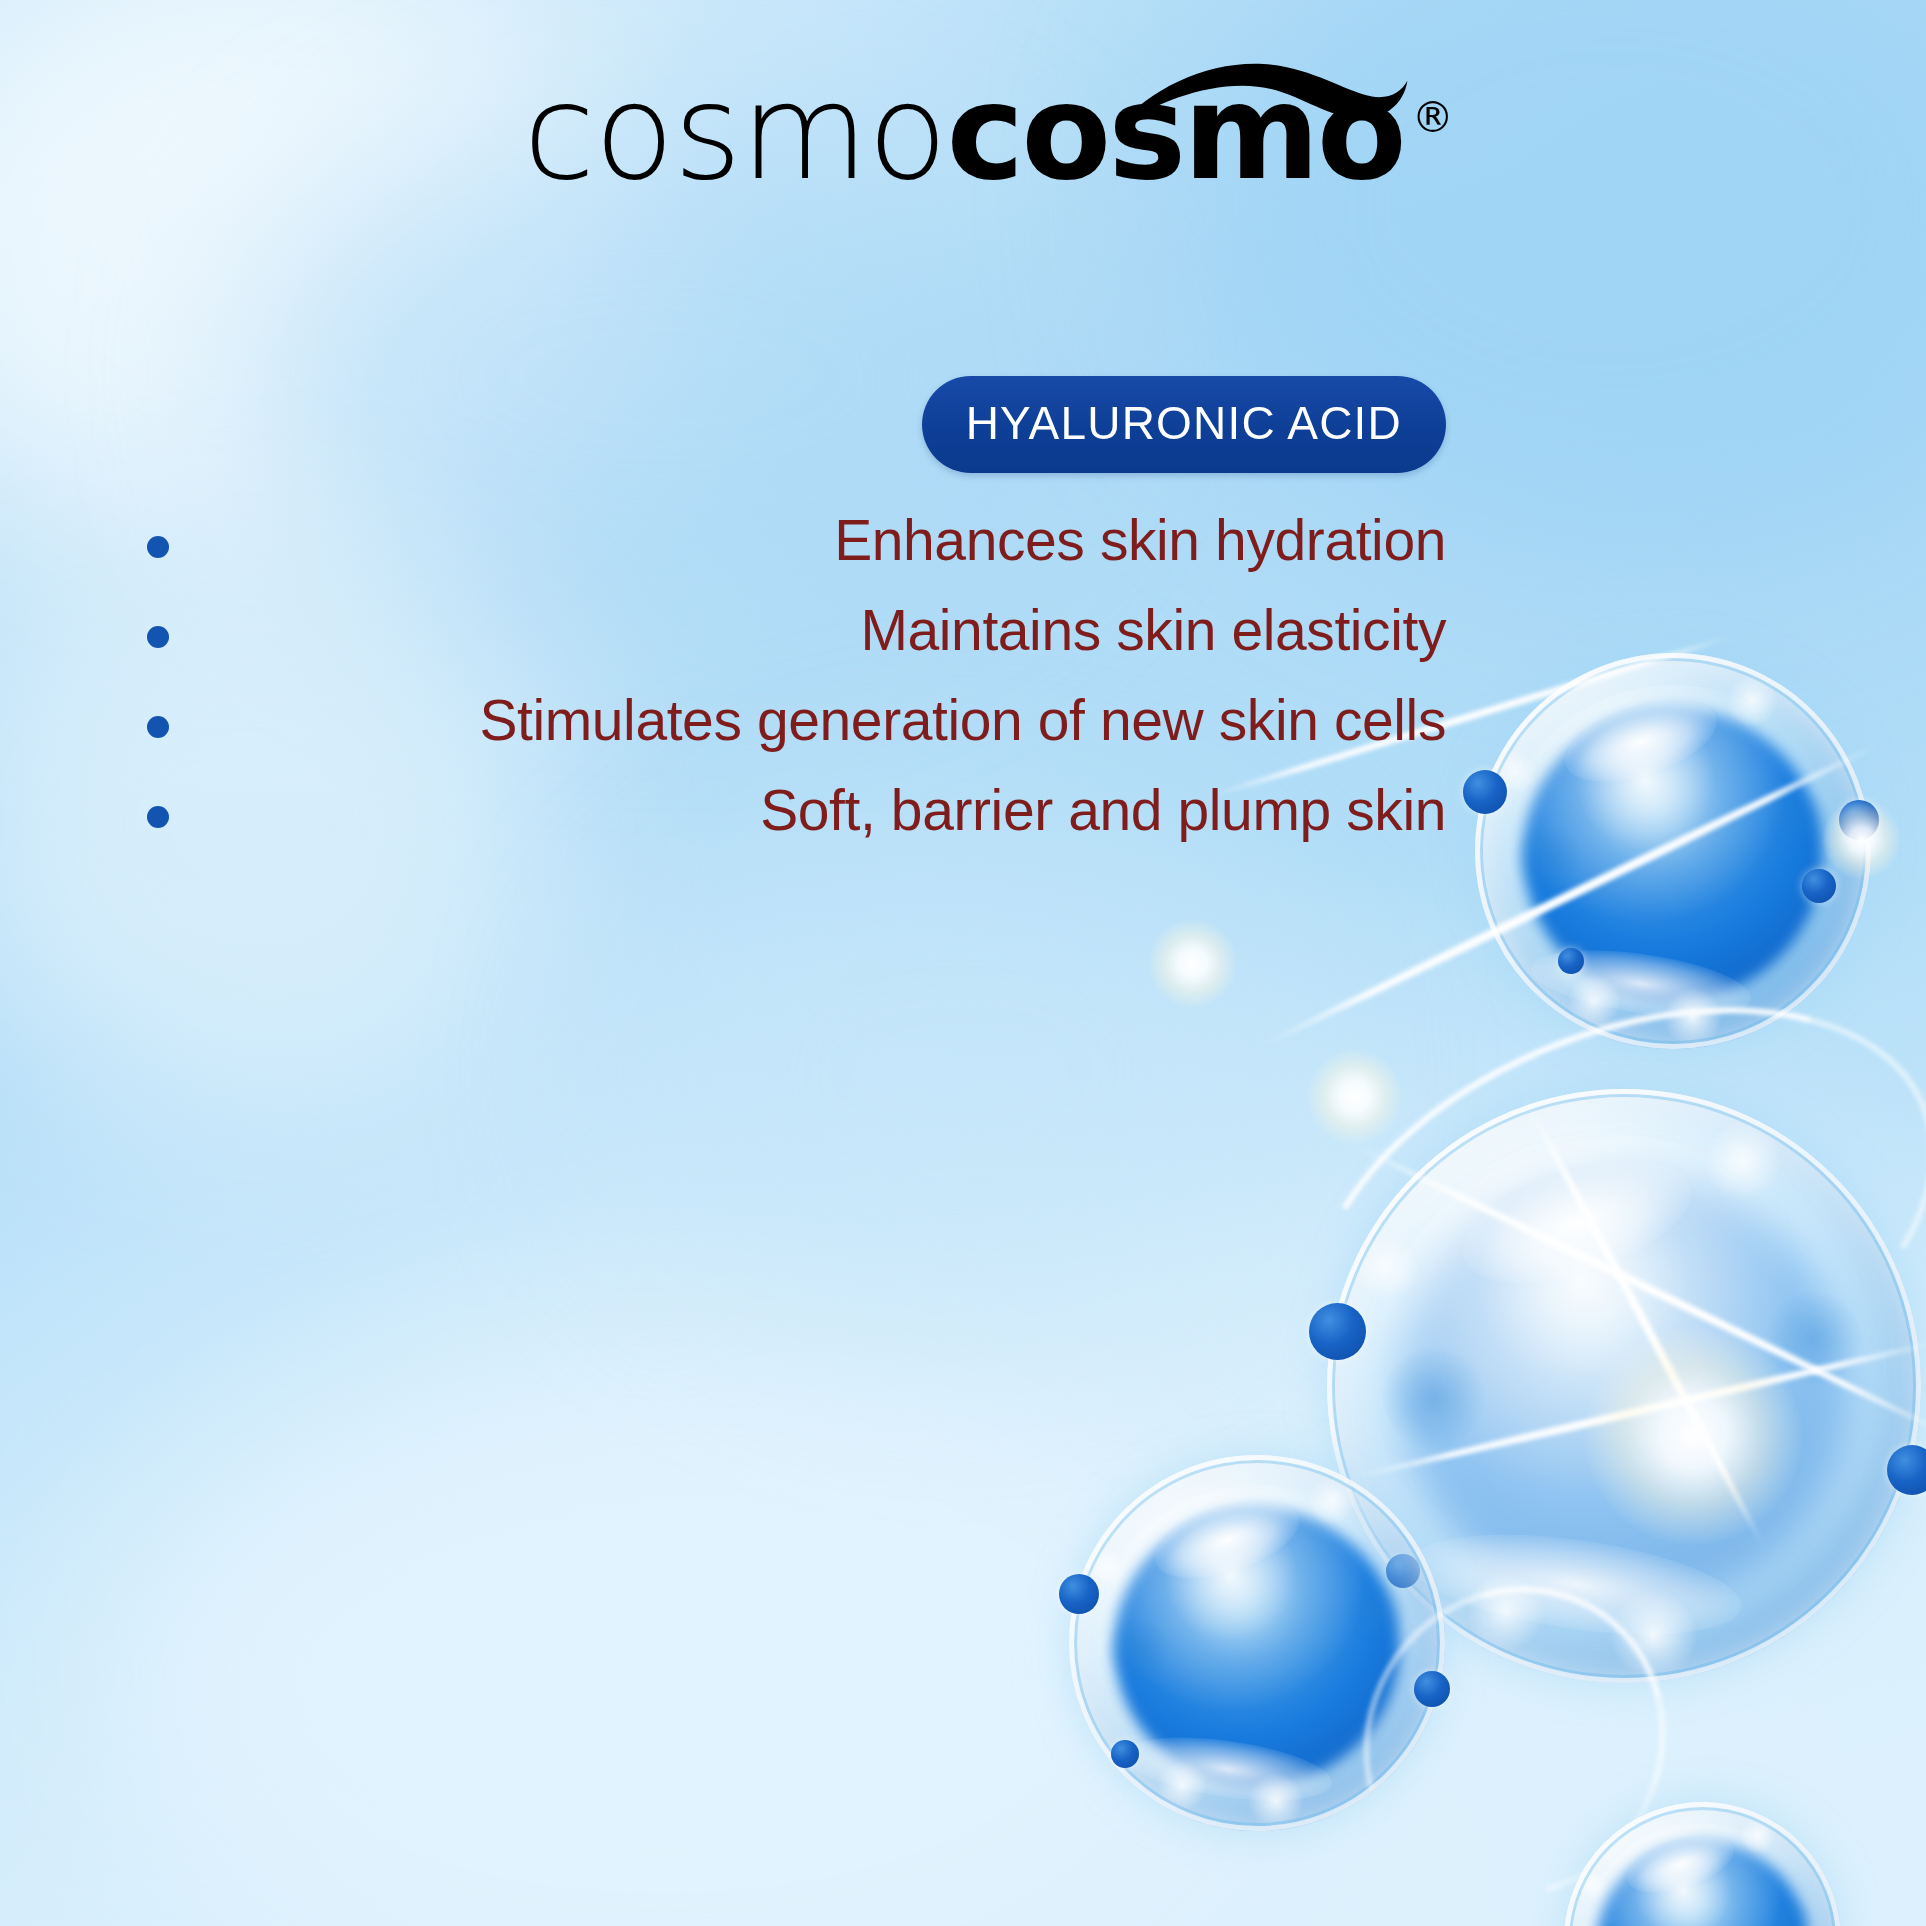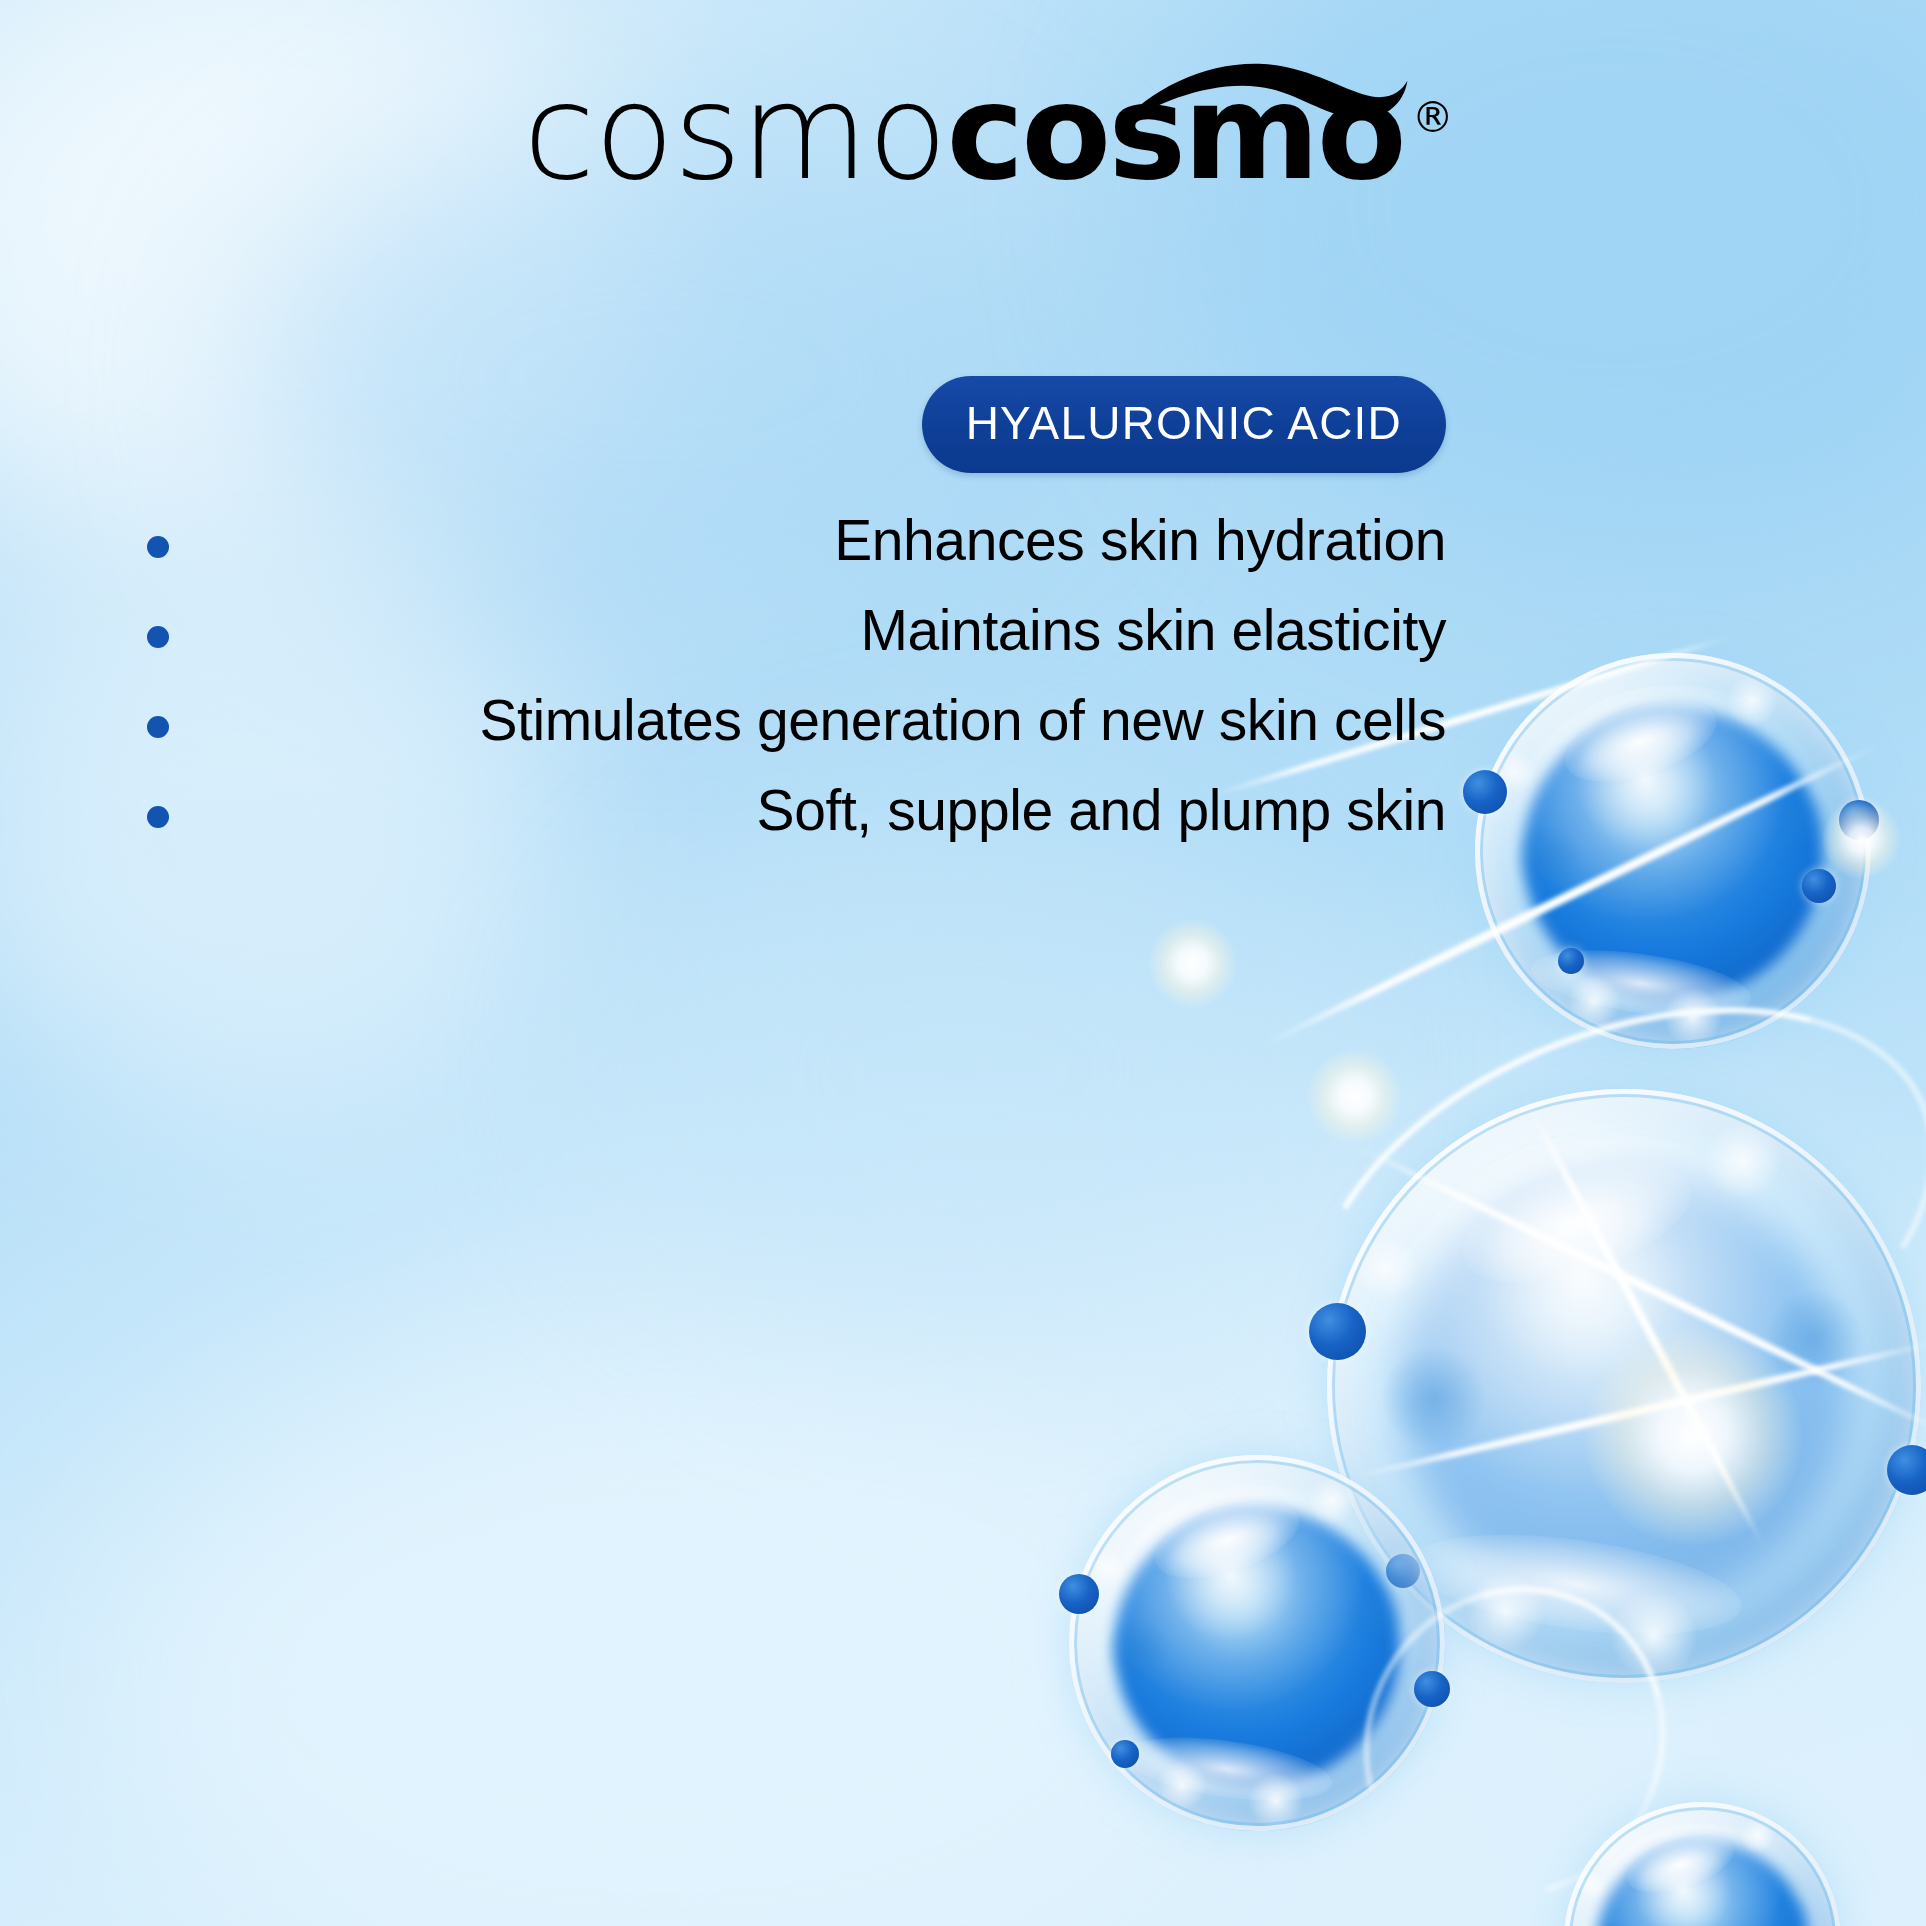--- a/index.html
+++ b/index.html
@@ -64,21 +64,21 @@
     letter-spacing:1.2px;
     white-space:nowrap;
     box-shadow:0 3px 6px rgba(20,60,130,.22);
     font-family:"Liberation Sans", sans-serif;
   }
 
   ul.bullets{ list-style:none; margin-top:30px; }
   ul.bullets li{
     position:relative;
     padding-left:61px;
-    color:#000000;
+    color:#7f1d1d;
     font-size:57px;
     line-height:1.30;
     letter-spacing:-0.4px;
     margin-bottom:16px;
     font-family:"Liberation Sans", sans-serif;
     font-weight:400;
     white-space:pre-line;
   }
   ul.bullets li::before{
     content:"";
@@ -253,19 +253,19 @@
 </div>
 
 <div id="content">
 
   <div class="section">
     <div class="badge">HYALURONIC ACID</div>
     <ul class="bullets">
       <li>Enhances skin hydration</li>
       <li>Maintains skin elasticity</li>
       <li>Stimulates generation of new skin cells</li>
-      <li>Soft, supple and plump skin</li>
+      <li>Soft, barrier and plump skin</li>
     </ul>
   </div>
 
 
 </div>
 
 
 </body></html>

